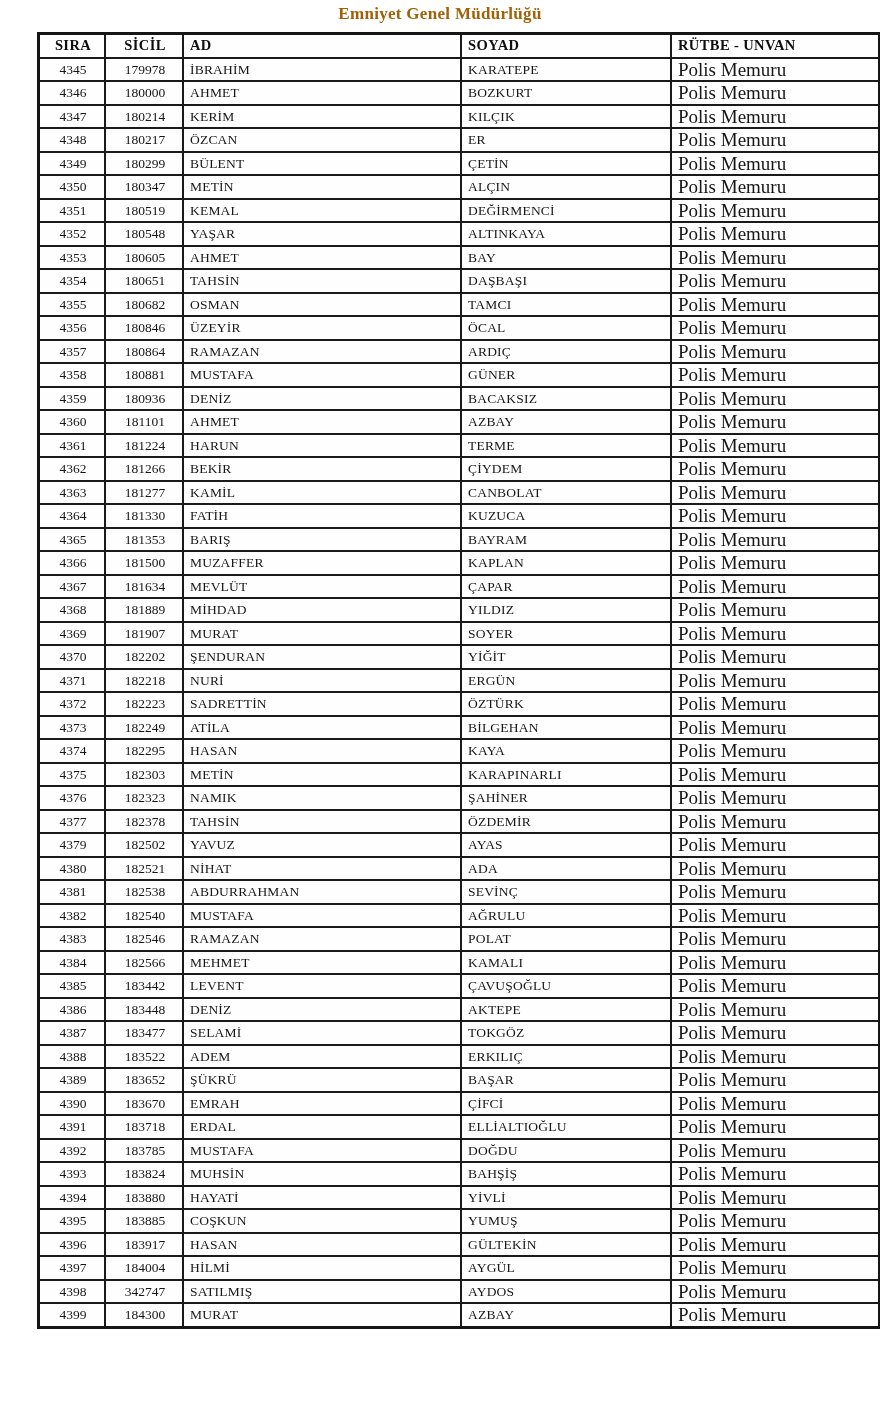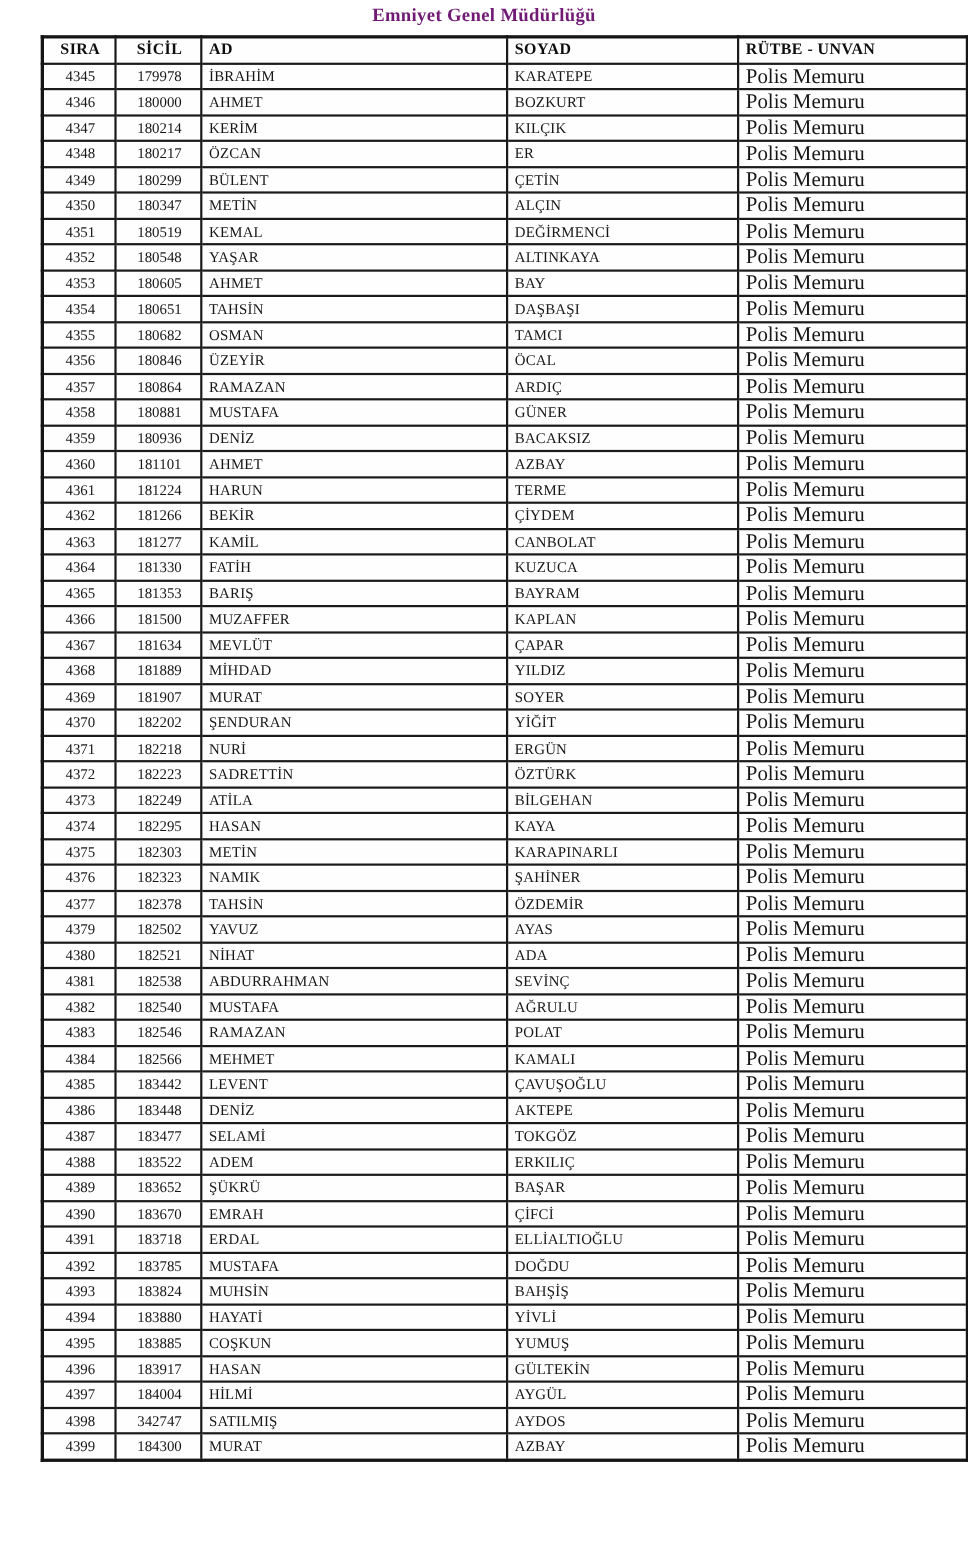--- a/index.html
+++ b/index.html
@@ -19,21 +19,21 @@
     position: relative;
     background: #ffffff;
     overflow: hidden;
   }
   .doc-title {
     text-align: center;
     font-size: 17px;
     font-weight: 600;
     padding-top: 4px;
     letter-spacing: 0.3px;
-    color: #701a75;
+    color: #a16207;
   }
   table.roster {
     border-collapse: collapse;
     table-layout: fixed;
     width: 808px;
     margin: 8px 0 0 37px;
     border: 3px solid #151515;
   }
   th, td {
     border: 2px solid #1a1a1a;

